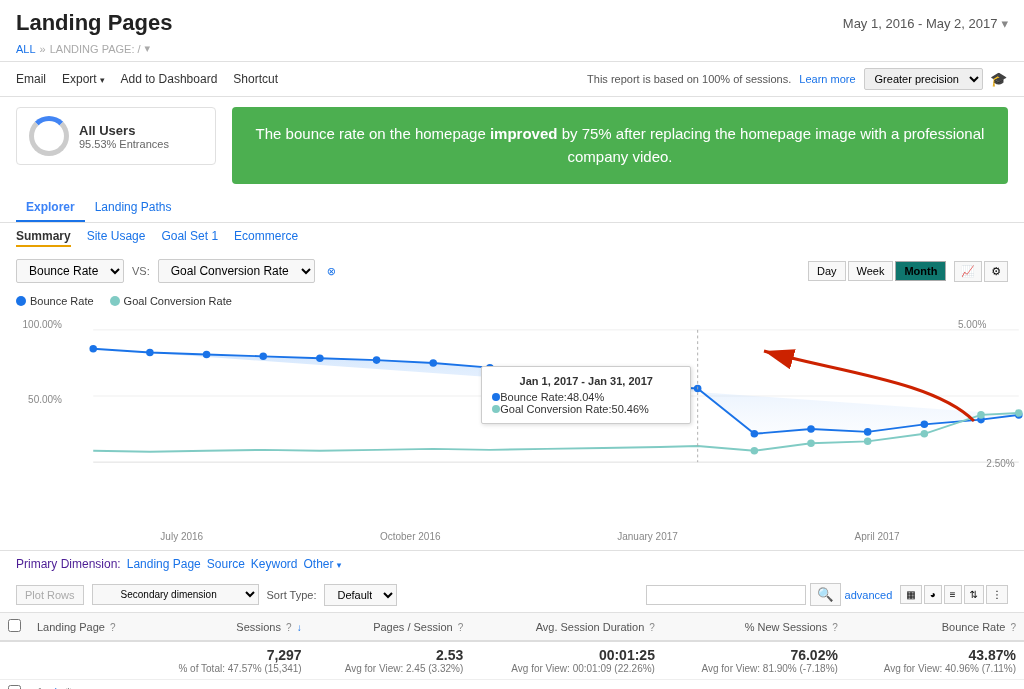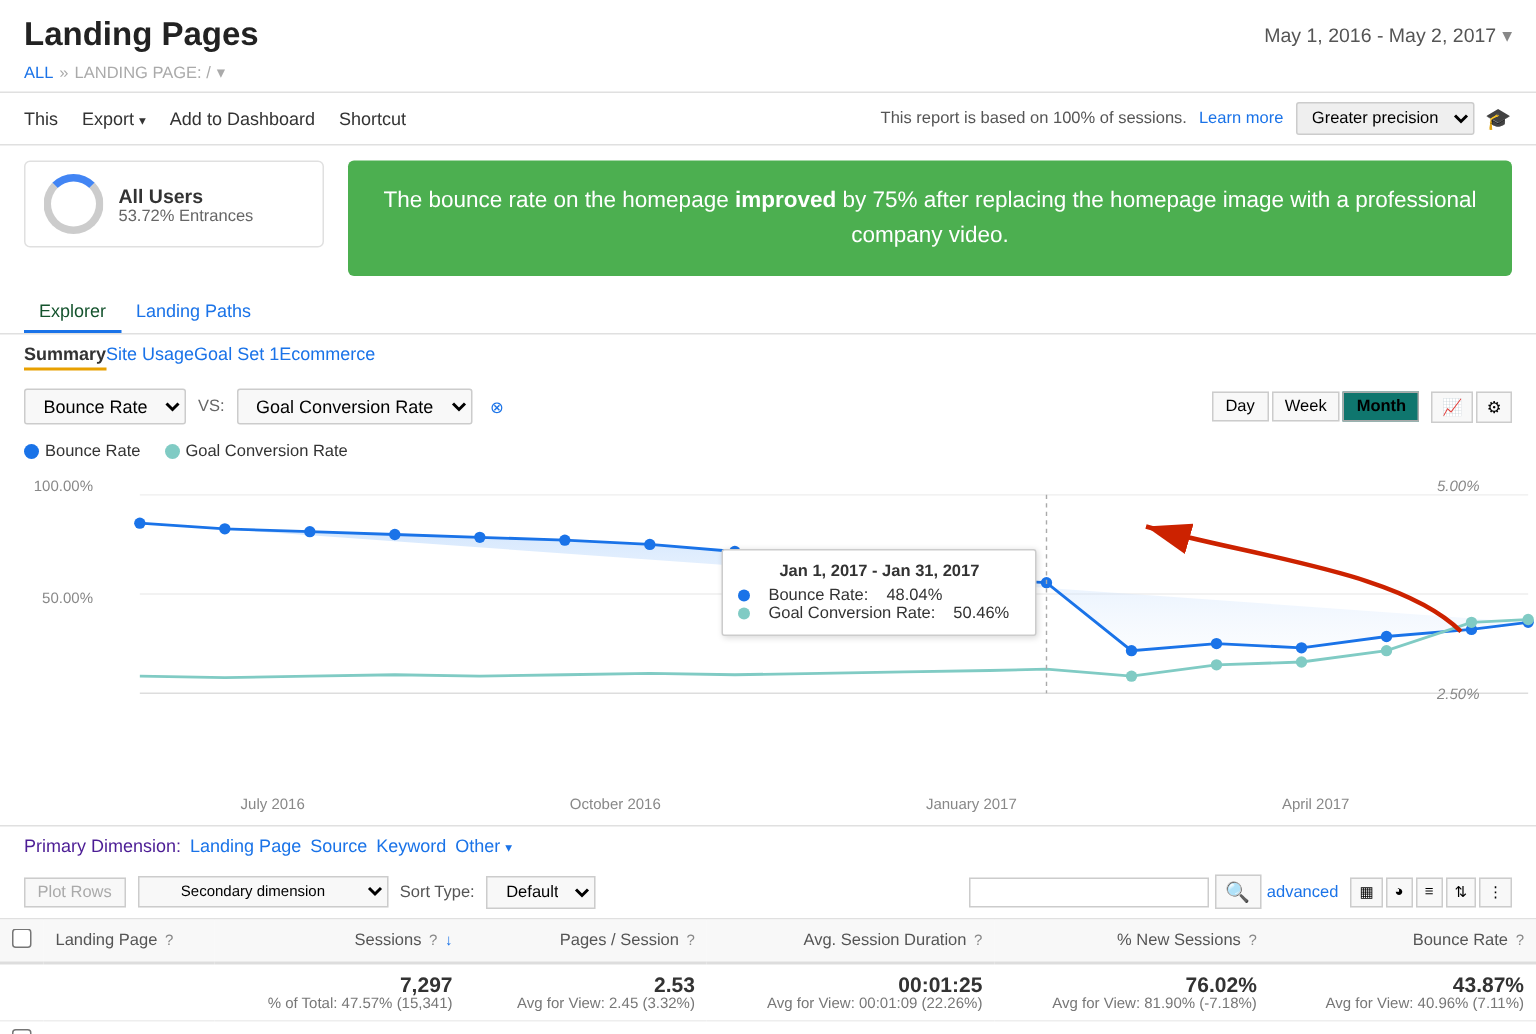--- a/index.html
+++ b/index.html
@@ -26,21 +26,21 @@
     .segment-info .pct { font-size: 11px; color: #666; }
 
     .callout-box { background: #4caf50; color: #fff; border-radius: 4px; padding: 16px 20px; flex: 1; text-align: center; font-size: 15px; line-height: 1.5; }
     .callout-box strong { font-weight: bold; }
 
     .tabs-row { display: flex; padding: 0 16px; border-bottom: 1px solid #e0e0e0; gap: 0; }
     .tab { padding: 6px 10px; font-size: 12px; color: #555; cursor: pointer; border-bottom: 2px solid transparent; }
     .tab.active { color: #1a73e8; border-bottom: 2px solid #1a73e8; font-weight: bold; }
     .tab.secondary { color: #1a73e8; cursor: pointer; }
 
-    .sub-tabs { display: flex; padding: 4px 16px; }
+    .sub-tabs { display: flex; padding: 4px 16px; gap: 16px; }
     .sub-tab { font-size: 12px; color: #1a73e8; cursor: pointer; }
     .sub-tab.active { color: #333; font-weight: bold; border-bottom: 2px solid #e8a000; padding-bottom: 2px; }
 
     .metric-selector { display: flex; align-items: center; padding: 8px 16px; gap: 8px; }
     .metric-drop { border: 1px solid #ccc; padding: 3px 8px; font-size: 12px; border-radius: 2px; background: #f8f8f8; cursor: pointer; }
     .vs-label { color: #666; font-size: 11px; }
     .clear-btn { color: #1a73e8; font-size: 11px; cursor: pointer; margin-left: 4px; }
     .time-buttons { margin-left: auto; display: flex; gap: 2px; align-items: center; }
     .time-btn { border: 1px solid #ccc; padding: 3px 8px; font-size: 11px; background: #f8f8f8; cursor: pointer; }
     .time-btn.active { background: #0f766e; border-color: #aaa; font-weight: bold; }
@@ -48,21 +48,21 @@
     .chart-type-btn { border: 1px solid #ccc; padding: 3px 6px; font-size: 11px; background: #f8f8f8; cursor: pointer; }
 
     .legend { display: flex; align-items: center; padding: 4px 16px; gap: 16px; }
     .legend-item { display: flex; align-items: center; gap: 4px; font-size: 11px; }
     .legend-dot { width: 10px; height: 10px; border-radius: 50%; }
 
     .chart-area { position: relative; padding: 0 16px; height: 220px; }
 
     .tooltip-box { position: absolute; background: #fff; border: 1px solid #ccc; padding: 8px 10px; font-size: 11px; border-radius: 2px; box-shadow: 1px 1px 4px rgba(0,0,0,0.15); top: 50px; left: 52%; z-index: 10; }
     .tooltip-box .t-date { font-weight: bold; color: #333; margin-bottom: 4px; text-align: center; }
-    .tooltip-box .t-row { display: flex; align-items: center; gap: 12px; }
+    .tooltip-box .t-row { display: flex; align-items: center; gap: 0; }
     .tooltip-box .t-dot { width: 8px; height: 8px; border-radius: 50%; }
 
     .x-axis-labels { display: flex; justify-content: space-around; padding: 0 16px 4px; font-size: 10px; color: #888; }
 
     .primary-dim { display: flex; align-items: center; gap: 6px; padding: 6px 16px; font-size: 12px; border-top: 1px solid #e0e0e0; }
     .primary-dim .label { color: #4c1d95; }
     .primary-dim .link { color: #1a73e8; cursor: pointer; }
 
     .table-toolbar { display: flex; align-items: center; padding: 6px 16px; gap: 8px; border-bottom: 1px solid #e0e0e0; }
     .plot-rows-btn { border: 1px solid #ccc; padding: 3px 8px; font-size: 11px; background: #f8f8f8; cursor: pointer; color: #aaa; }
@@ -102,21 +102,21 @@
 
 <div class="breadcrumb">
   <span style="color:#1a73e8;cursor:pointer;">ALL</span>
   <span style="color:#aaa;">»</span>
   <span style="cursor:pointer;">LANDING PAGE: /</span>
   <span style="cursor:pointer;">▾</span>
 </div>
 
 <div class="toolbar">
   <div class="toolbar-left">
-    <button class="toolbar-btn">This</button>
+    <button class="toolbar-btn">Email</button>
     <button class="toolbar-btn">
       <span>Export</span>
       <span style="font-size:9px;">▾</span>
     </button>
     <button class="toolbar-btn">Add to Dashboard</button>
     <button class="toolbar-btn">Shortcut</button>
   </div>
   <div class="toolbar-right">
     <span>This report is based on 100% of sessions.</span>
     <span class="learn-more">Learn more</span>
@@ -125,31 +125,31 @@
     </select>
     <span style="cursor:pointer;font-size:14px;color:#555;">🎓</span>
   </div>
 </div>
 
 <div class="segment-area">
   <div class="segment-box">
     <div class="segment-donut"></div>
     <div class="segment-info">
       <div class="name">All Users</div>
-      <div class="pct">53.72% Entrances</div>
+      <div class="pct">95.53% Entrances</div>
     </div>
   </div>
 
   <div class="callout-box">
     <span>The bounce rate on the homepage </span><strong>improved</strong><span> by 75% after replacing the homepage image with a professional company video.</span>
   </div>
 </div>
 
 <div class="tabs-row">
-  <div class="tab active" style="font-weight:normal;color:#14532d;">Explorer</div>
+  <div class="tab active" style="font-weight:bold;color:#3b82f6;">Explorer</div>
   <div class="tab secondary">Landing Paths</div>
 </div>
 
 <div class="sub-tabs" style="padding-top:6px;">
   <div class="sub-tab active">Summary</div>
   <div class="sub-tab">Site Usage</div>
   <div class="sub-tab">Goal Set 1</div>
   <div class="sub-tab">Ecommerce</div>
 </div>
 
@@ -185,21 +185,21 @@
 </div>
 
 <div class="chart-area" style="position:relative;">
 
   <div style="position:absolute;left:16px;top:8px;display:flex;flex-direction:column;justify-content:space-between;height:150px;font-size:10px;color:#888;text-align:right;width:46px;">
     <span>100.00%</span>
     <span>50.00%</span>
     <span></span>
   </div>
 
-  <div style="position:absolute;right:20px;top:8px;display:flex;flex-direction:column;justify-content:space-between;height:150px;font-size:10px;color:#888;text-align:left;width:46px;font-style:italic;">
+  <div style="position:absolute;right:20px;top:8px;display:flex;flex-direction:row;justify-content:space-between;height:150px;font-size:10px;color:#888;text-align:left;width:46px;">
     <span>5.00%</span>
     <span style="margin-top:auto;">2.50%</span>
   </div>
 
   <svg viewBox="0 0 980 180" style="width:calc(100% - 32px);height:170px;margin-left:60px;display:block;">
 
     <line x1="0" y1="20" x2="980" y2="20" stroke="#eee" stroke-width="1"></line>
     <line x1="0" y1="90" x2="980" y2="90" stroke="#eee" stroke-width="1"></line>
     <line x1="0" y1="160" x2="980" y2="160" stroke="#ddd" stroke-width="1"></line>
 

